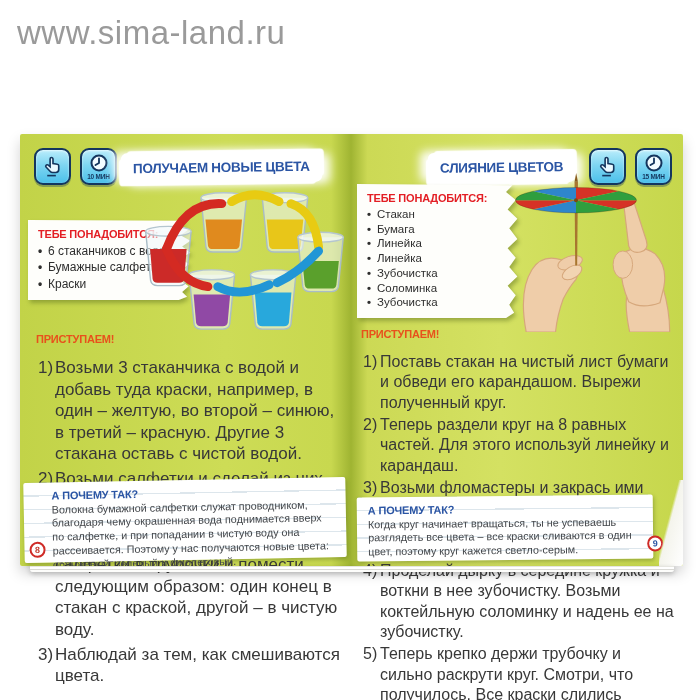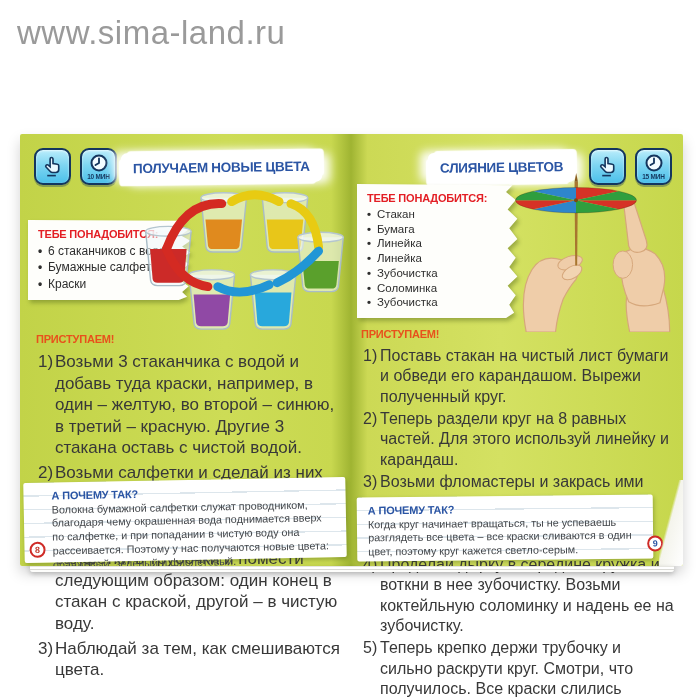--- a/index.html
+++ b/index.html
@@ -43,21 +43,21 @@
     clip-path:polygon(0 0,96% 1%,92% 6%,98% 12%,93% 19%,99% 26%,94% 33%,99% 41%,93% 48%,98% 55%,94% 62%,99% 69%,93% 76%,98% 83%,94% 90%,97% 96%,92% 100%,0 100%); }
   .mat-heading { font-size:11px; font-weight:700; color:#e31e24; margin-bottom:3px; letter-spacing:-0.2px; }
   .mat-list { list-style:none; }
   .mat-list li { position:relative; padding-left:10px; font-size:12px; color:#2e2e2e; line-height:1.36; }
   .mat-list li::before { content:"•"; position:absolute; left:0; font-weight:700; color:#2e2e2e; }
   .mat-list.tight li { font-size:11.5px; line-height:1.28; }
 
   .illv { position:absolute; }
 
   .steps { position:absolute; }
-  .steps-heading { font-size:11px; font-weight:700; color:#e8511c; letter-spacing:-0.2px; margin-bottom:6px; }
+  .steps-heading { font-size:11px; font-weight:700; color:#e8511c; letter-spacing:-0.2px; margin-bottom:12px; }
   .steps ol { list-style:none; counter-reset:step; }
   .steps ol li { counter-increment:step; position:relative; padding-left:19px; font-size:17px;
     color:#383838; line-height:1.27; margin-bottom:3px; }
   .steps ol li::before { content:counter(step) ")"; position:absolute; left:2px; color:#383838; }
   .steps.small ol li { font-size:16px; margin-bottom:2px; }
 
   .why { position:absolute; border-radius:2px;
     background:repeating-linear-gradient(180deg,#ffffff 0px,#ffffff 12.4px,#dde6ec 12.4px,#dde6ec 13.7px);
     box-shadow:1px 2px 4px rgba(70,90,20,0.4); }
   .why-heading { font-size:11px; font-weight:700; color:#2b55a4; letter-spacing:-0.2px; line-height:13.7px; }

